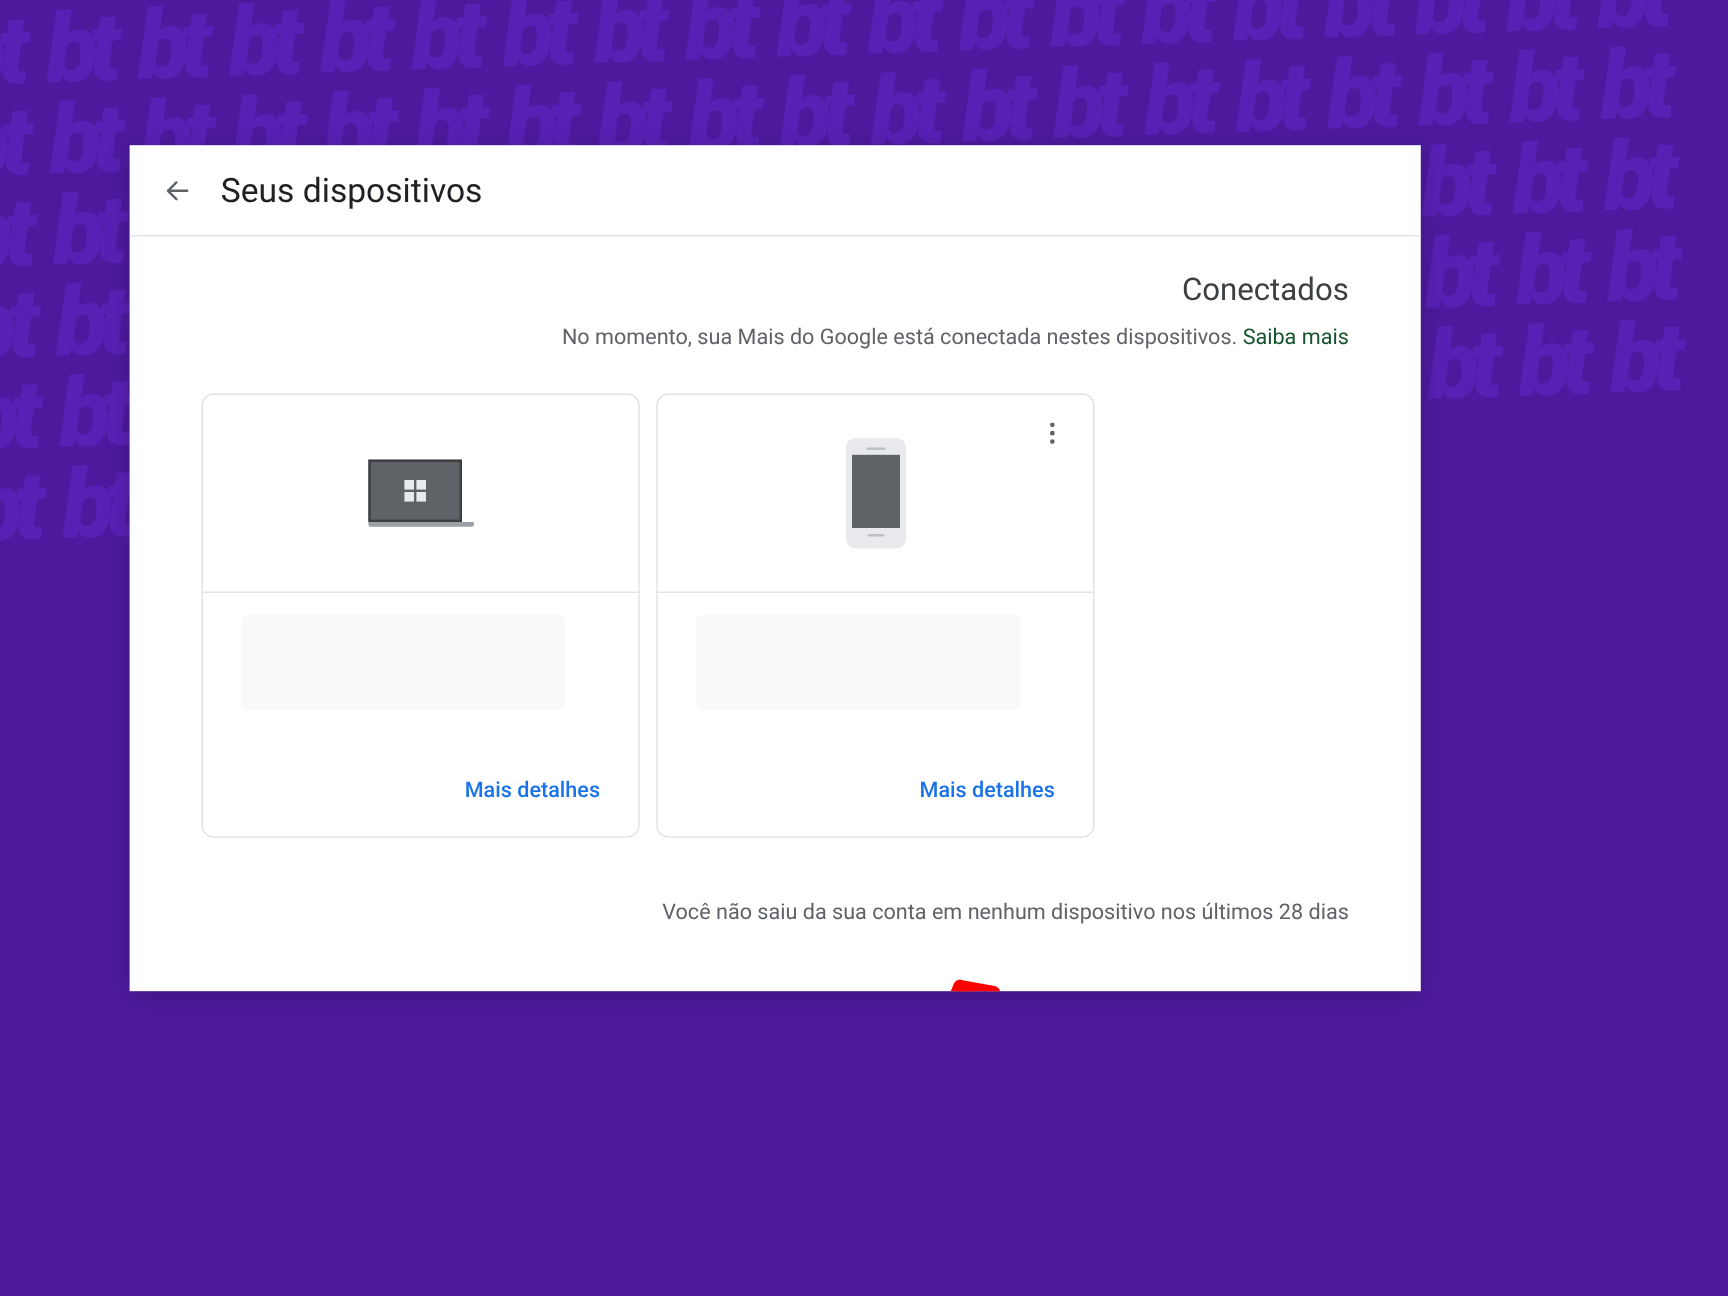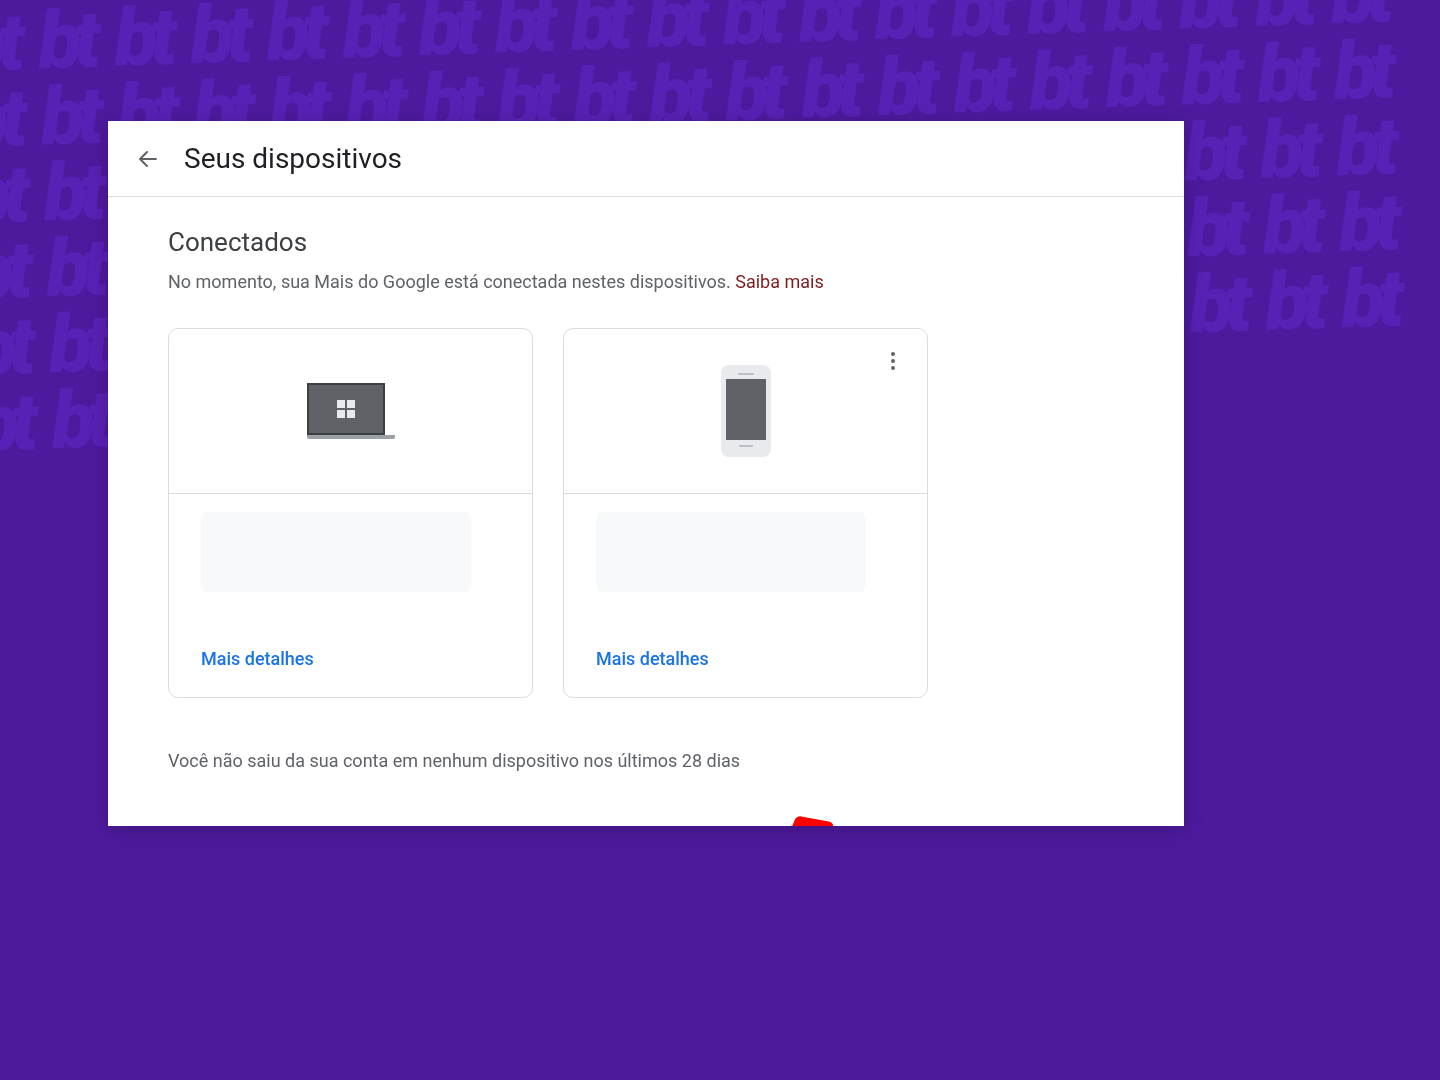--- a/index.html
+++ b/index.html
@@ -60,39 +60,40 @@
       justify-content: center;
       cursor: pointer;
     }
     .page-title {
       font-size: 28px;
       color: #202124;
       font-weight: 400;
     }
     .content {
       padding: 30px 60px 0 60px;
+      text-align: right;
     }
     .section-title {
       font-size: 26px;
       color: #3c4043;
       font-weight: 400;
       margin-bottom: 14px;
     }
     .section-desc {
       font-size: 18px;
       color: #5f6368;
       margin-bottom: 36px;
     }
     .link {
-      color: #7f1d1d;
+      color: #14532d;
       cursor: pointer;
     }
     .cards {
       display: flex;
-      gap: 30px;
+      gap: 14px;
     }
     .card {
       width: 365px;
       height: 370px;
       border: 1px solid #dadce0;
       border-radius: 10px;
       display: flex;
       flex-direction: column;
       position: relative;
       overflow: hidden;

